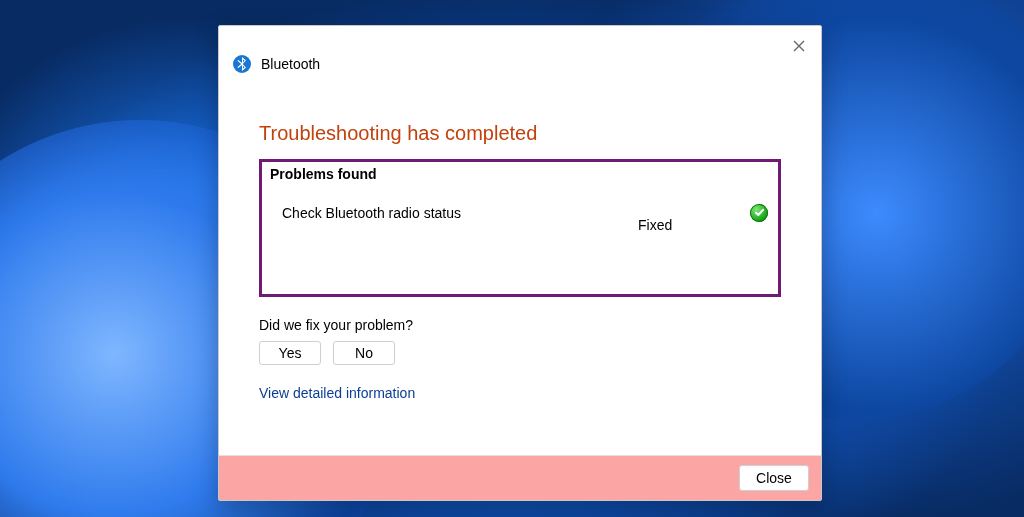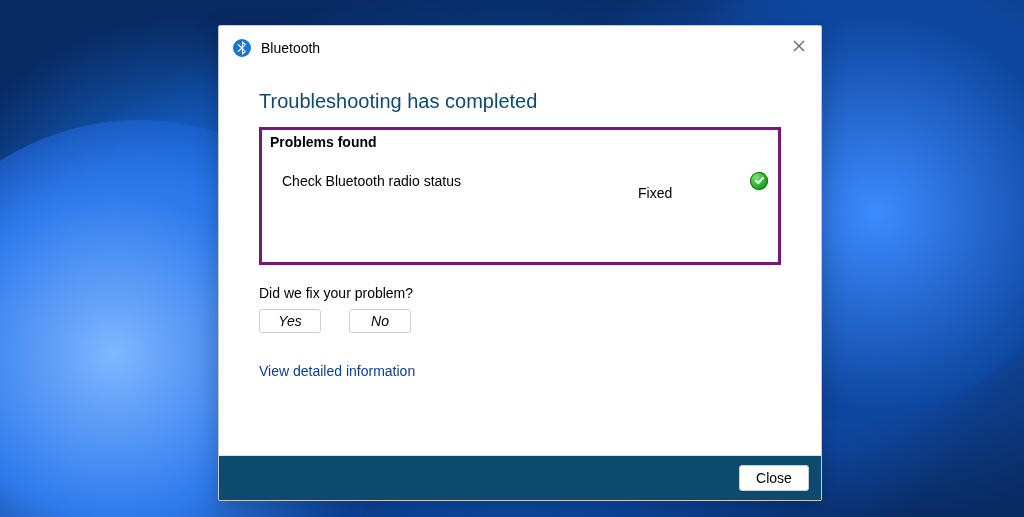--- a/index.html
+++ b/index.html
@@ -12,41 +12,41 @@
       filter:blur(0.3px);
   }
   .bg::before,.bg::after{content:"";position:absolute;border-radius:50%;}
   .bg::before{left:-120px;top:120px;width:520px;height:520px;
     background:radial-gradient(circle at 45% 45%, #7fb6ff 0%, #2f7bed 40%, rgba(20,70,160,0) 70%);
     box-shadow:0 0 60px 20px rgba(20,80,200,.3) inset;}
   .bg::after{right:-60px;top:-40px;width:460px;height:460px;
     background:radial-gradient(circle at 55% 55%, #3d8bff 0%, #0d47a1 55%, rgba(8,40,100,0) 75%);}
   
   .dialog{position:absolute;left:218px;top:25px;width:602px;height:474px;background:#fff;border:1px solid #c8c8c8;border-radius:2px;box-shadow:0 8px 24px rgba(0,0,0,.25);display:flex;flex-direction:column;}
-  .titlebar{height:44px;display:flex;align-items:center;padding:0 14px;position:relative;}
+  .titlebar{height:44px;display:flex;align-items:center;padding:16px 14px;position:relative;}
   .bt-icon{width:18px;height:18px;border-radius:50%;background:#1976d2;display:flex;align-items:center;justify-content:center;margin-right:10px;}
   .bt-icon svg{width:10px;height:14px;}
   .title{font-size:14px;color:#000;}
   .close-x{position:absolute;right:8px;top:6px;width:28px;height:28px;display:flex;align-items:center;justify-content:center;color:#666;cursor:pointer;}
   .close-x svg{width:12px;height:12px;}
   .body{flex:1;padding:14px 40px 0 40px;}
-  h1{margin:6px 0 14px 0;font-size:20px;font-weight:400;color:#0c4a6e;}
+  h1{margin:6px 0 14px 0;font-size:20px;font-weight:400;color:#c2410c;}
   .desc{line-height:1.45;margin-bottom:16px;}
   .problems{border:3px solid #701a75;height:132px;}
   .problems-head{font-weight:700;padding:4px 8px 6px 8px;}
   .problem-row{display:flex;align-items:center;padding:4px 10px 4px 20px;gap:16px;}
   .problem-name{flex:1;}
   .problem-status{width:90px;margin-top:25px;}
   .check-icon{width:18px;height:18px;border-radius:50%;background:radial-gradient(circle at 35% 30%,#7fe67a,#1faa1f 60%,#0d7a0d);display:flex;align-items:center;justify-content:center;margin-left:6px;box-shadow:0 0 0 1px #0d7a0d inset;}
   .check-icon svg{width:11px;height:11px;}
   .fix-q{margin-top:20px;margin-bottom:8px;}
-  .btn-row{display:flex;gap:28px;font-style:italic;}
+  .btn-row{display:flex;gap:12px;}
   .btn{min-width:62px;height:24px;border:1px solid #cfcfcf;background:#fff;border-radius:3px;font:inherit;cursor:pointer;padding:0 14px;}
-  .link{color:#0b3e92;margin-top:30px;display:inline-block;cursor:pointer;}
-  .footer{height:44px;border-top:1px solid #e1e1e1;background:#0c4a6e;display:flex;align-items:center;justify-content:flex-end;padding:0 12px;}
+  .link{color:#0b3e92;margin-top:20px;display:inline-block;cursor:pointer;}
+  .footer{height:44px;border-top:1px solid #e1e1e1;background:#fca5a5;display:flex;align-items:center;justify-content:flex-end;padding:0 12px;}
   .footer .btn{min-width:70px;height:26px;}
 </style>
 </head>
 <body>
 
 <div class="bg"></div>
 
 <div class="dialog">
 
   <div class="titlebar">

